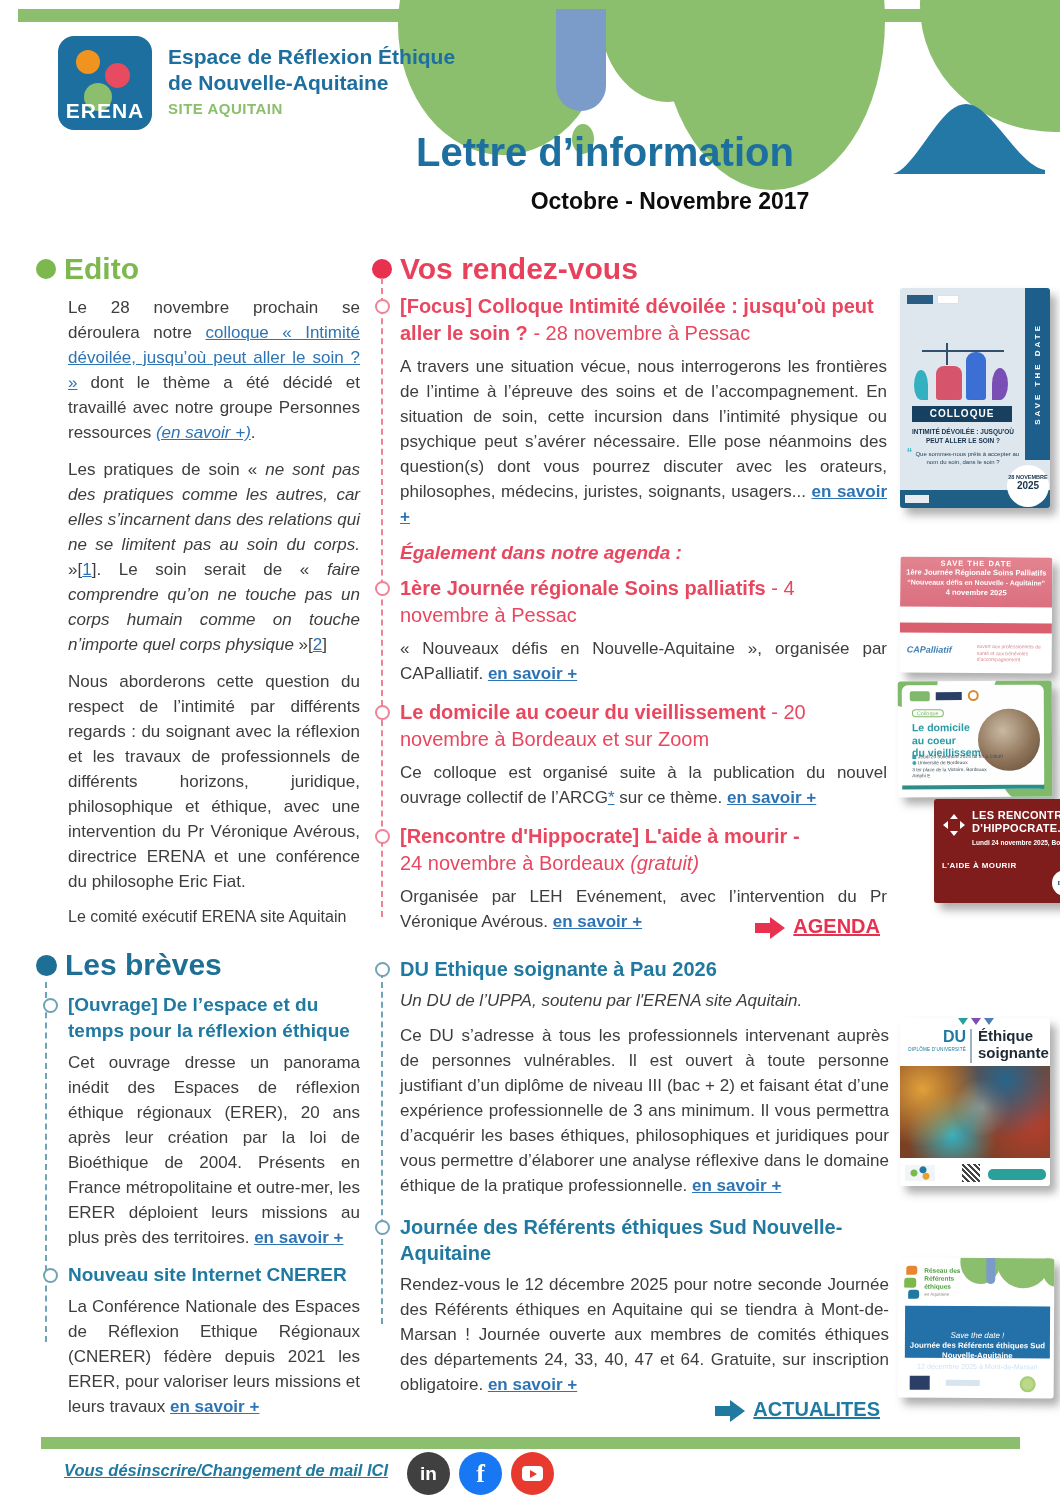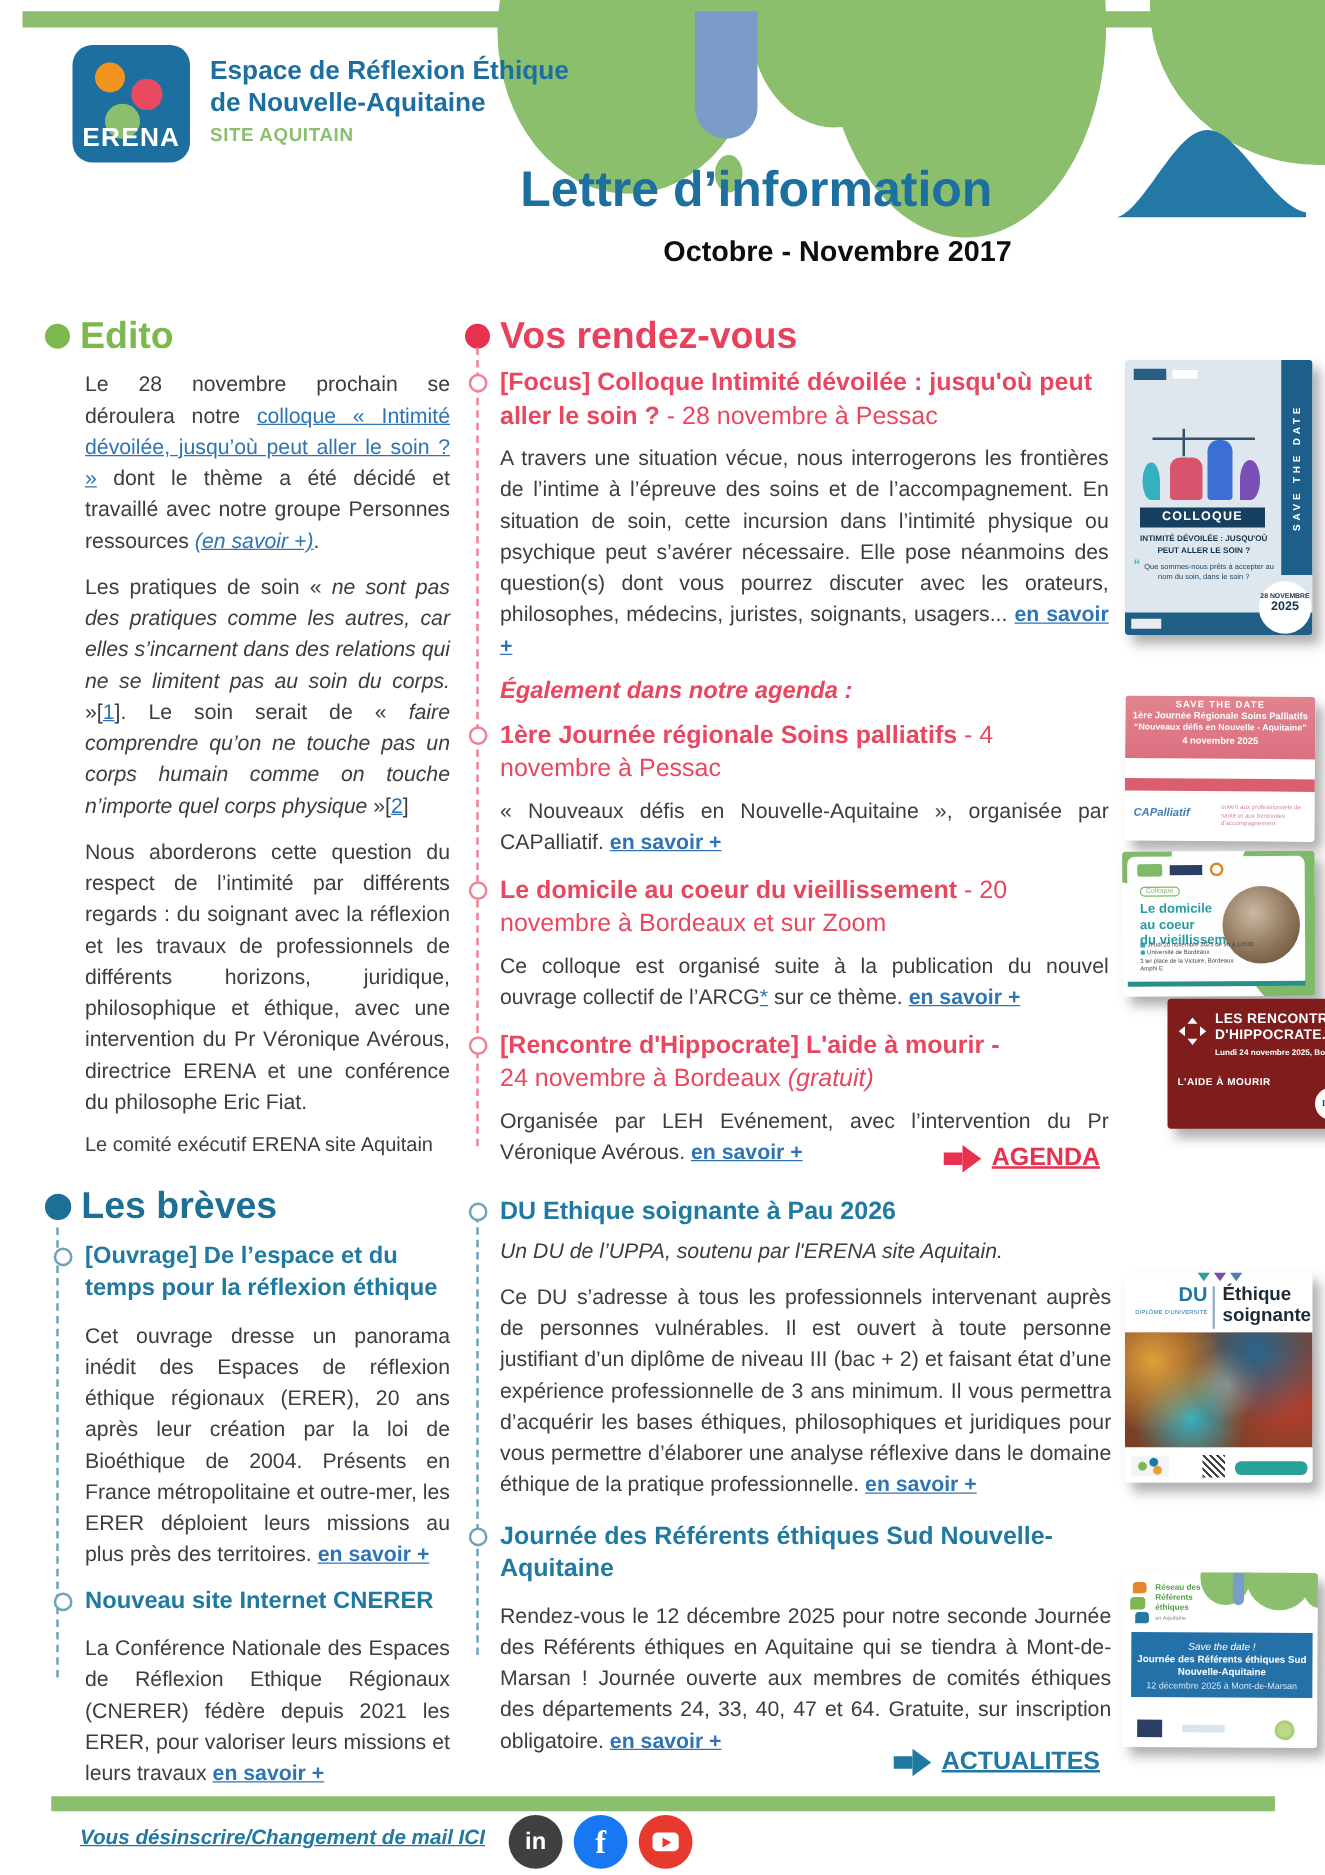--- a/index.html
+++ b/index.html
@@ -60,21 +60,21 @@
   .item.brd::before, .item.bbd::before { content:""; position:absolute; left:-25px; top:6px; width:11px; height:11px; border-radius:50%; background:#fff; }
   .item.brd::before { border:2px solid #ef8396; }
   .item.bbd::before { border:2px solid #6fa3b8; }
   .rv-title { font-size:20px; line-height:27px; font-weight:bold; color:#e8475f; margin:0 0 7px; }
   .rv-date  { font-weight:normal; }
   .rv-body  { font-size:17px; line-height:25px; color:#3d3d3d; text-align:justify; margin:0 0 13px; }
   .agenda-note { font-size:19px; font-weight:bold; font-style:italic; color:#e8475f; margin:2px 0 11px; }
 
   .breves-flow { position:absolute; left:68px; top:992px; width:292px; }
   .bv-title { font-size:19px; line-height:26px; font-weight:bold; color:#2079a0; margin:0 0 6px; }
-  .bv-body  { font-size:17px; line-height:25px; color:#3d3d3d; text-align:justify; margin:12px 0 12px; }
+  .bv-body  { font-size:17px; line-height:25px; color:#3d3d3d; text-align:justify; margin:0 0 12px; }
   .du-sub { font-size:17px; line-height:25px; font-style:italic; color:#3d3d3d; margin:0 0 10px; }
 
   .lk { color:#2e74b5; text-decoration:underline; cursor:pointer; }
   .lk-b { font-weight:bold; }
   .lk-i { font-style:italic; }
 
   .jumplink { position:absolute; font-size:20px; font-weight:bold; text-decoration:underline; cursor:pointer; }
   .agenda-link { right:180px; top:915px; color:#e8304f; }
   .actu-link   { right:180px; top:1398px; color:#2079a0; }
   .arr { display:inline-block; width:33px; height:22px; position:relative; vertical-align:middle; margin-right:5px; }
@@ -167,21 +167,21 @@
   .t6 .b1 { left:62px; top:-18px; width:40px; height:44px; }
   .t6 .b2 { left:98px; top:-26px; width:54px; height:56px; }
   .t6 .b3 { left:144px; top:-6px; width:26px; height:34px; }
   .t6 .btongue { position:absolute; left:88px; top:0; width:9px; height:26px; background:#7b9cc9; border-radius:0 0 5px 5px; }
   .t6 .bub { position:absolute; border-radius:3px 3px 3px 0; }
   .t6 .bo { left:8px; top:8px; width:11px; height:9px; background:#e8862f; }
   .t6 .bg { left:6px; top:20px; width:12px; height:10px; background:#7cb84e; }
   .t6 .bb { left:10px; top:32px; width:11px; height:9px; background:#2079a0; }
   .t6 .ltx { position:absolute; left:26px; top:9px; font-size:6.5px; line-height:8px; font-weight:bold; color:#4d9c3f; }
   .t6 .ltx i { display:block; font-size:4.5px; color:#8a8a8a; font-weight:normal; font-style:normal; }
-  .t6 .ban { position:absolute; left:7px; top:48px; right:4px; height:52px; background:#2470a8; color:#fff; text-align:center; padding-top:6px; }
+  .t6 .ban { position:absolute; left:7px; top:48px; right:4px; height:52px; background:#2470a8; color:#fff; text-align:center; padding-top:24px; }
   .t6 .s1 { font-size:8px; font-style:italic; line-height:11px; }
   .t6 .s2 { font-size:7.8px; font-weight:bold; line-height:10px; }
   .t6 .s3 { font-size:7.2px; line-height:11px; color:#cfe3f5; }
   .t6 .fl { position:absolute; bottom:8px; left:12px; width:20px; height:14px; background:#2b3f66; }
   .t6 .fm { position:absolute; bottom:12px; left:48px; width:34px; height:6px; background:#d8e4ee; }
   .t6 .fr { position:absolute; bottom:6px; right:18px; width:16px; height:16px; border-radius:50%; background:radial-gradient(circle,#bcd98a 40%,#7cb84e); }
 
   
   .fbar { position:absolute; left:41px; top:1437px; width:979px; height:12px; background:#8bbe6d; }
   .unsub { position:absolute; left:64px; top:1461px; font-size:16.5px; font-weight:bold; font-style:italic; color:#2079a0; text-decoration:underline; cursor:pointer; }

